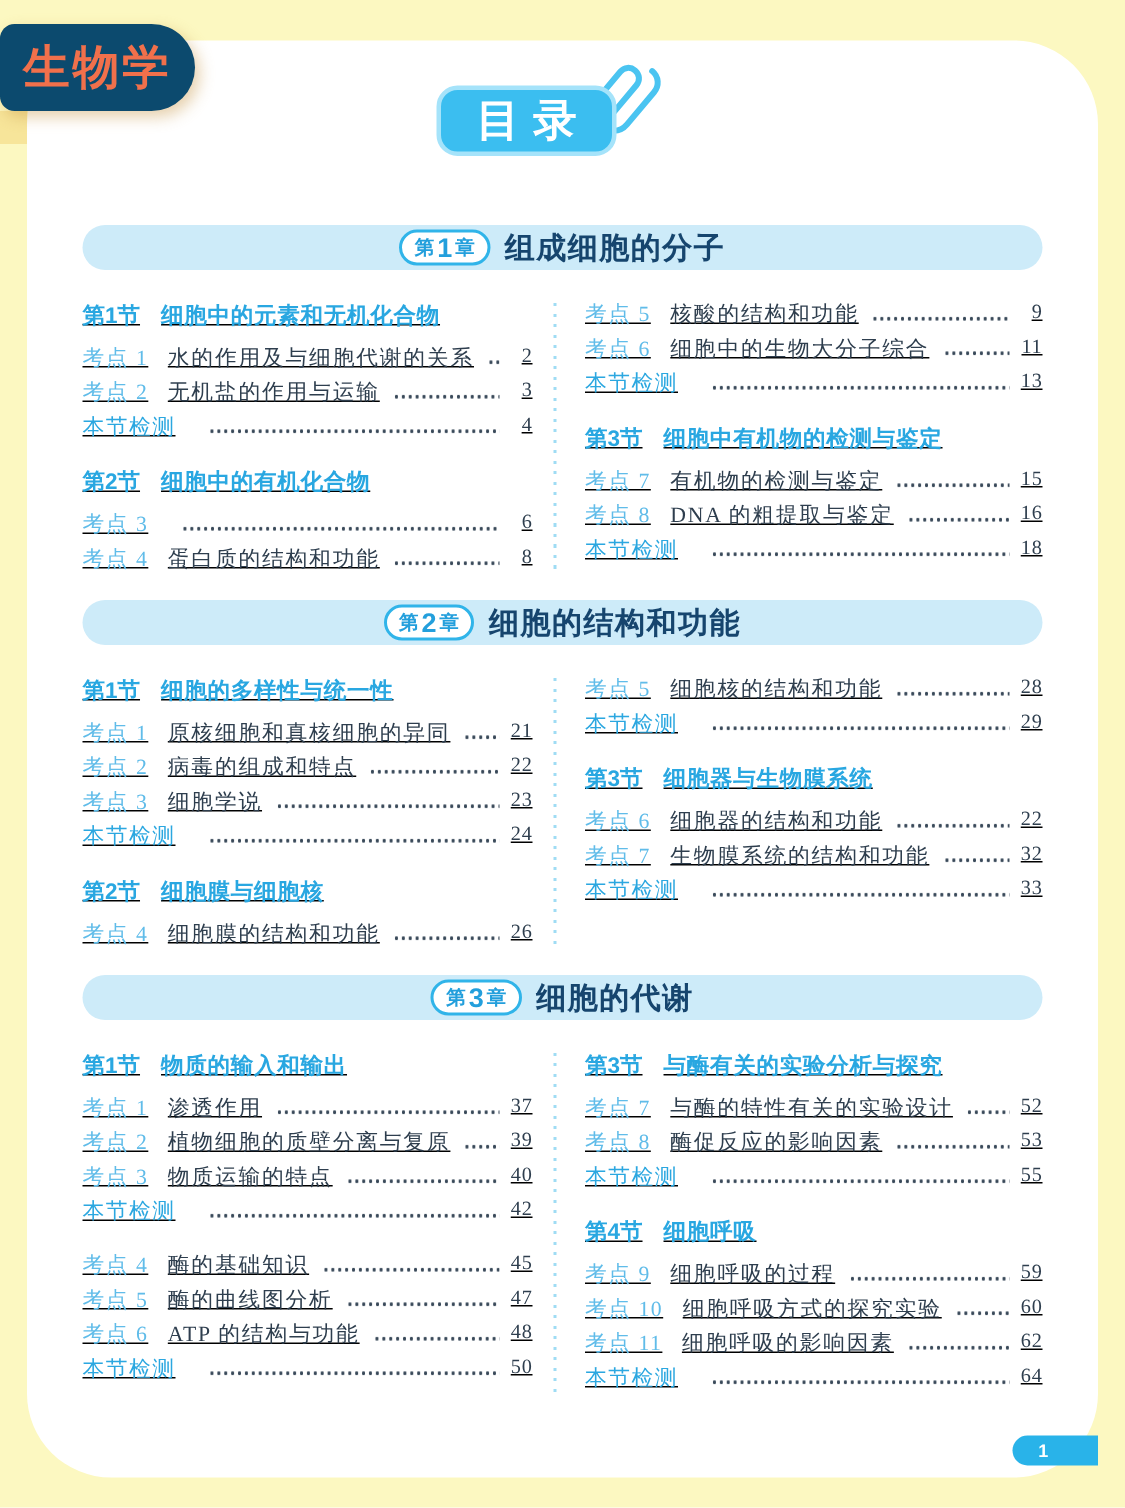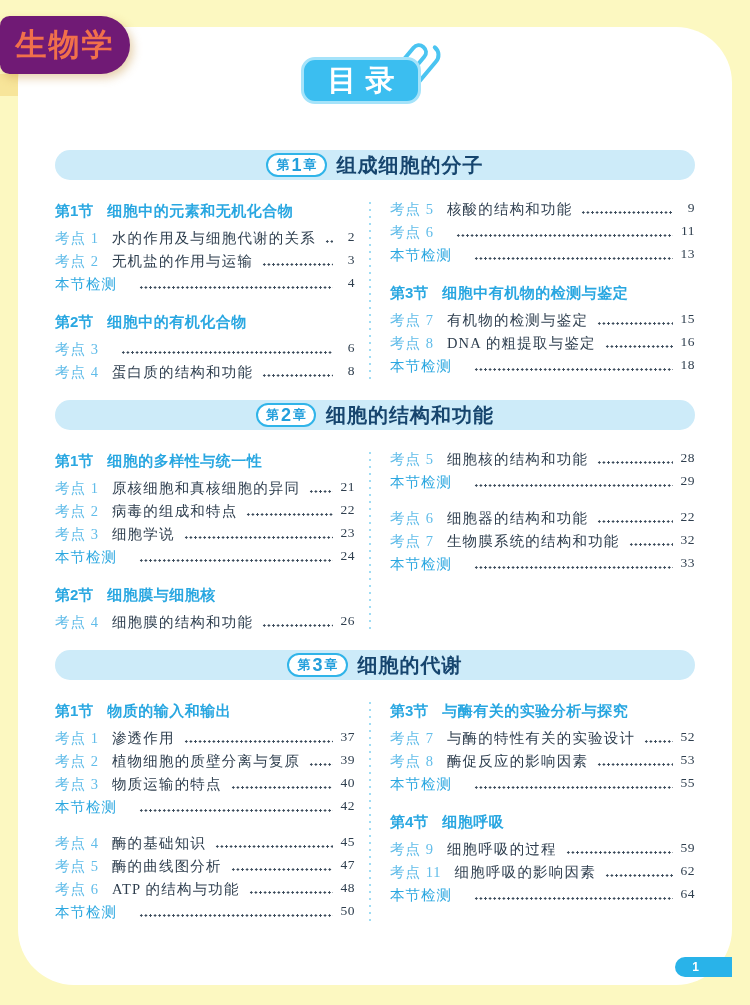--- a/index.html
+++ b/index.html
@@ -8,53 +8,53 @@
     background:#FCF8C1;
     font-family:"Liberation Sans",sans-serif;
   }
   .card{
     position:absolute;left:18px;top:27px;width:714px;height:958px;
     background:#ffffff;border-radius:56px;
   }
   
   .subject-tab{
     position:absolute;left:0;top:16px;width:130px;height:58px;z-index:3;
-    background:#701a75;border-radius:10px 30px 30px 10px;
+    background:#0c4a6e;border-radius:10px 30px 30px 10px;
     box-shadow:3px 4px 10px rgba(200,150,70,.45);
     display:flex;align-items:center;justify-content:center;
   }
   .subject-tab span{
     color:#F1704B;font-size:31px;font-weight:bold;letter-spacing:2px;
   }
   .yellow-chip{position:absolute;left:0;top:74px;width:18px;height:22px;background:#F7E59A;z-index:1;}
   
   .clip{position:absolute;left:400px;top:36px;z-index:1;transform:rotate(40deg);}
   .toc-box{
-    position:absolute;left:301px;top:57px;width:120px;height:47px;z-index:2;
+    position:absolute;left:291px;top:57px;width:120px;height:47px;z-index:2;
     box-sizing:border-box;background:#3BBEF0;border:3px solid #A5E3FA;border-radius:14px;
     display:flex;align-items:center;justify-content:center;
   }
   .toc-box .toc-title{color:#fff;font-size:29px;font-weight:bold;letter-spacing:9px;text-indent:9px;}
   
   .ch{position:absolute;left:55px;width:640px;z-index:2;}
   #ch1{top:150px;} #ch2{top:400px;} #ch3{top:650px;}
   .bar{
     height:30px;background:#CDEBF9;border-radius:16px;margin-bottom:20px;
     display:flex;align-items:center;justify-content:center;
   }
   .badge{
     display:inline-flex;align-items:center;height:24px;box-sizing:border-box;
     background:#fff;border:2px solid #30B4E9;border-radius:13px;padding:0 8px;
     color:#239FDC;font-weight:bold;
   }
   .badge .c{font-size:13px;}
   .badge .n{font-size:18px;margin:0 2px;}
   .ch-title{margin-left:10px;font-size:20px;font-weight:bold;color:#16456E;letter-spacing:1px;}
   .cols{position:relative;display:flex;}
-  .col{width:300px;}
+  .col{width:300px;text-decoration:underline;}
   .col.right{margin-left:35px;width:305px;}
   .cols::before{
     content:"";position:absolute;left:314px;top:2px;bottom:4px;width:2px;
     background-image:repeating-linear-gradient(to bottom,#9FDCF4 0 2px,transparent 2px 7px);
   }
   .block + .block{margin-top:13px;}
   .sec-heading{height:22px;line-height:22px;margin-bottom:7px;font-size:15px;font-weight:bold;color:#29A7E1;}
   .sec-heading .sec-title{margin-left:14px;letter-spacing:0.5px;}
   .row{display:flex;align-items:flex-start;height:23px;font-family:"Liberation Serif",serif;}
   .row .tag{color:#60BCE9;font-size:14.5px;margin-right:13px;letter-spacing:1px;white-space:nowrap;}
@@ -159,20 +159,21 @@
 
               <div class="row" data-type="point">
                 <span class="tag">考点 5</span>
                 <span class="text">核酸的结构和功能</span>
                 <span class="leader"></span>
                 <span class="page">9</span>
               </div>
 
               <div class="row" data-type="point">
                 <span class="tag">考点 6</span>
+                <span class="text">细胞中的生物大分子综合</span>
                 <span class="leader"></span>
                 <span class="page">11</span>
               </div>
 
               <div class="row" data-type="check">
                 <span class="tag">本节检测</span>
                 <span class="text"></span>
                 <span class="leader"></span>
                 <span class="page">13</span>
               </div>
@@ -290,20 +291,23 @@
               <div class="row" data-type="check">
                 <span class="tag">本节检测</span>
                 <span class="text"></span>
                 <span class="leader"></span>
                 <span class="page">29</span>
               </div>
             </div>
         </div>
 
         <div class="block">
+          <div class="sec-heading">
+            <span class="sec-num">第3节</span><span class="sec-title">细胞器与生物膜系统</span>
+          </div>
           <div class="rows">
 
               <div class="row" data-type="point">
                 <span class="tag">考点 6</span>
                 <span class="text">细胞器的结构和功能</span>
                 <span class="leader"></span>
                 <span class="page">22</span>
               </div>
 
               <div class="row" data-type="point">
@@ -443,20 +447,26 @@
           </div>
           <div class="rows">
 
               <div class="row" data-type="point">
                 <span class="tag">考点 9</span>
                 <span class="text">细胞呼吸的过程</span>
                 <span class="leader"></span>
                 <span class="page">59</span>
               </div>
 
+              <div class="row" data-type="point">
+                <span class="tag">考点 10</span>
+                <span class="text">细胞呼吸方式的探究实验</span>
+                <span class="leader"></span>
+                <span class="page">60</span>
+              </div>
 
               <div class="row" data-type="point">
                 <span class="tag">考点 11</span>
                 <span class="text">细胞呼吸的影响因素</span>
                 <span class="leader"></span>
                 <span class="page">62</span>
               </div>
 
               <div class="row" data-type="check">
                 <span class="tag">本节检测</span>

